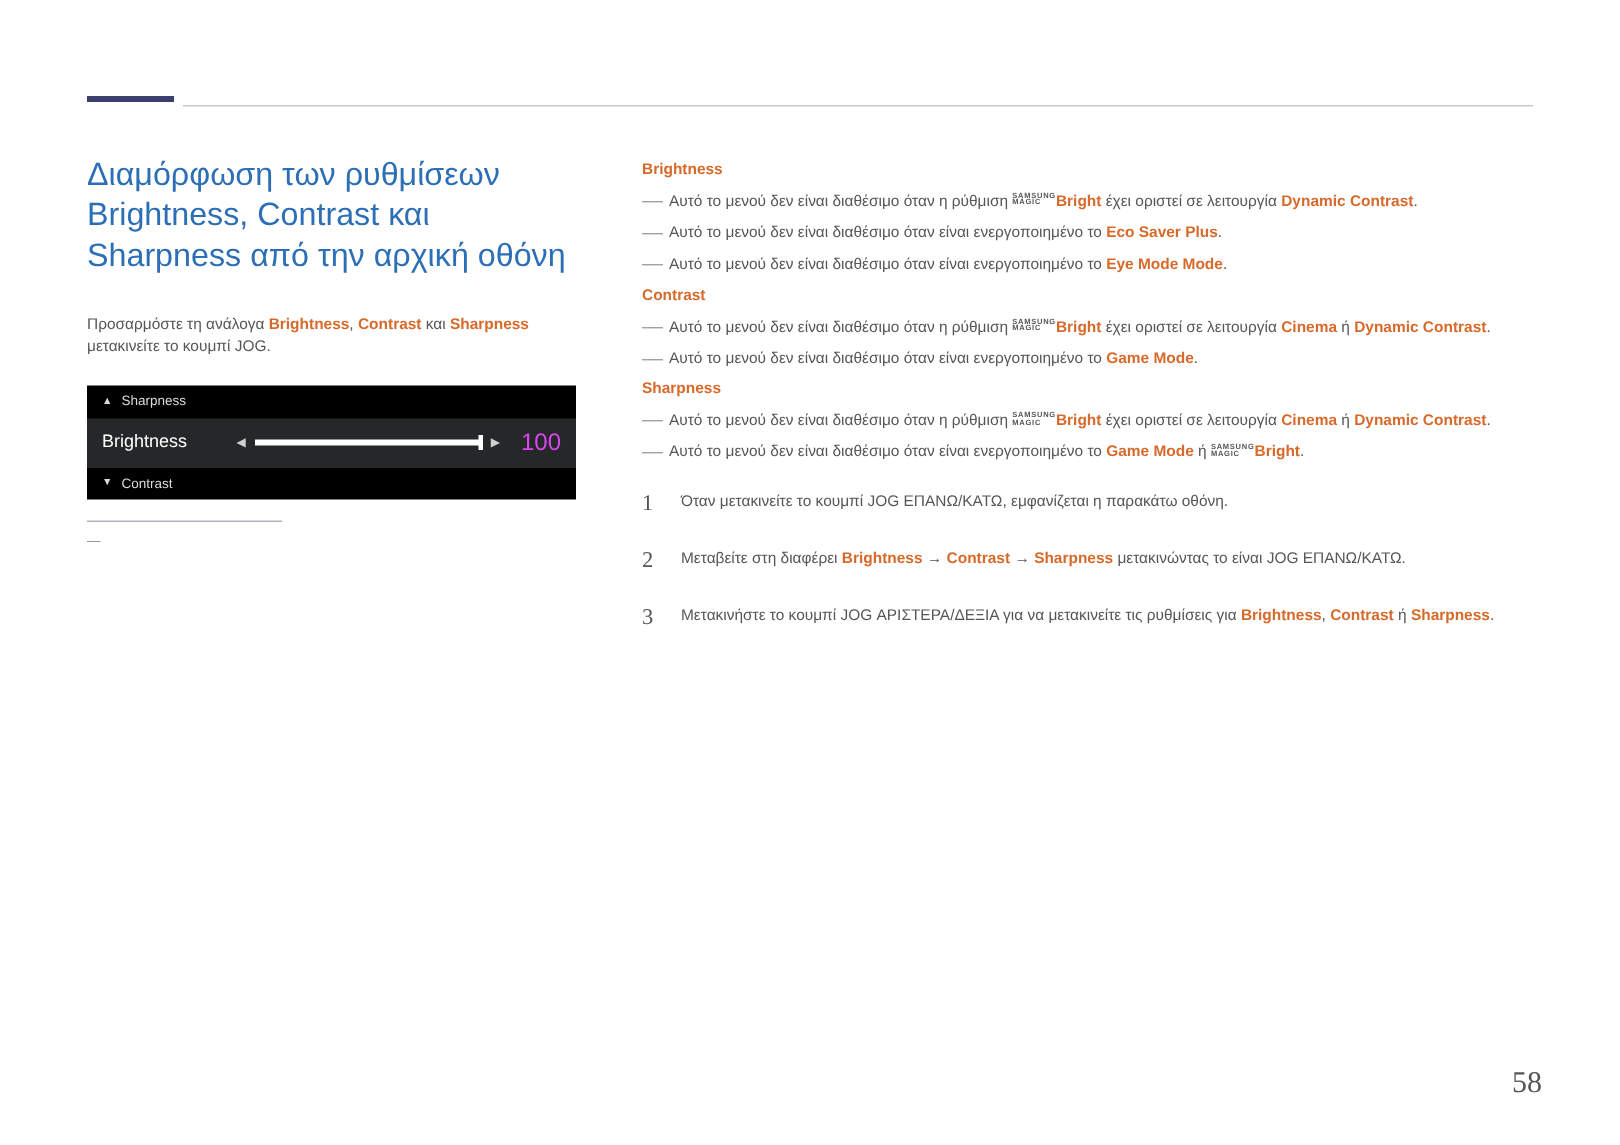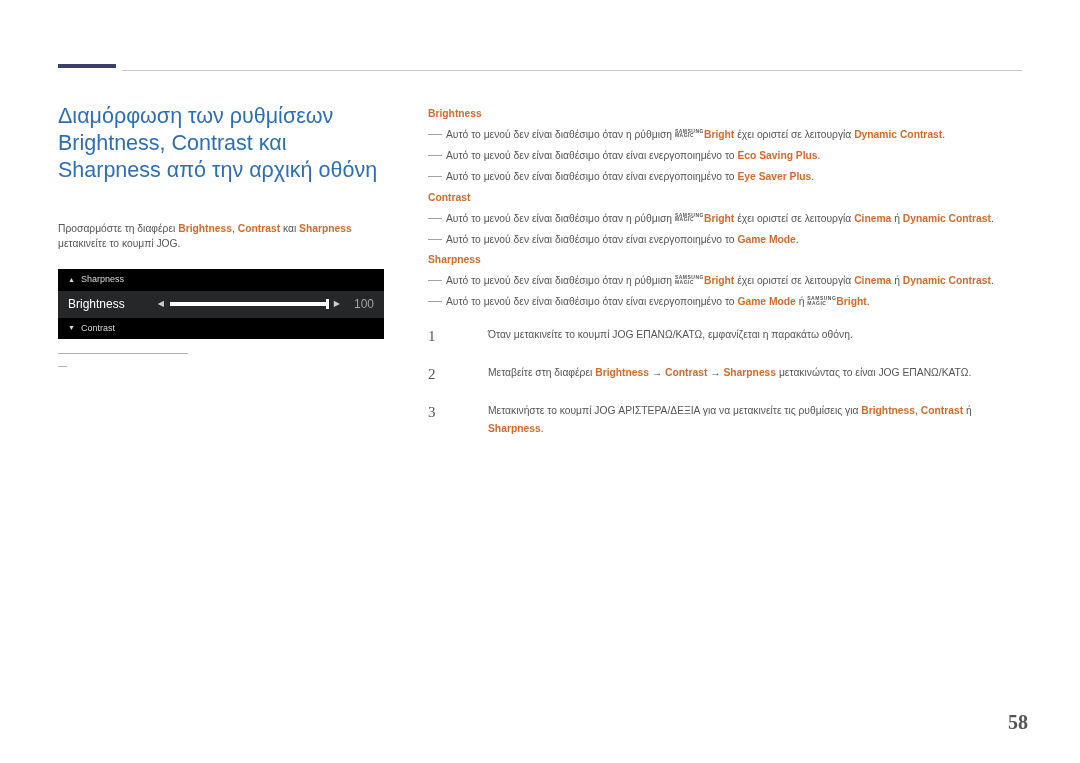--- a/index.html
+++ b/index.html
@@ -33,21 +33,21 @@
     gap: 40px;
     margin-top: 32px;
   }
   .left { width: 330px; flex-shrink: 0; }
   .right { flex: 1; }
   .title {
     font-size: 21.5px;
     line-height: 1.25;
     font-weight: 400;
     color: #2c6fb7;
-    margin-bottom: 38px;
+    margin-bottom: 26px;
   }
   .intro { margin-bottom: 18px; }
   .hl { color: #d76a2a; font-weight: bold; text-align: right; }
   .osd {
     background: #000;
     color: #d9d9d9;
     font-size: 9px;
     padding: 0;
     width: 326px;
     margin-bottom: 10px;
@@ -84,21 +84,21 @@
     position: relative;
   }
   .thumb {
     position: absolute;
     right: -1px;
     top: -3px;
     width: 3px;
     height: 10px;
     background: #fff;
   }
-  .slider-val { font-size: 12px; color: #a3a3a3; margin-left: 8px; }
+  .slider-val { font-size: 16px; color: #d946ef; margin-left: 8px; }
   .footnote-sep {
     border: none;
     border-top: 1px solid #aeb2b7;
     width: 130px;
     margin: 14px 0 6px 0;
   }
   .footnote {
     font-size: 9px;
     color: #8a8d91;
     display: flex;
@@ -128,54 +128,53 @@
     gap: 14px;
     margin-top: 16px;
   }
   .step-num {
     font-family: Georgia, 'Times New Roman', serif;
     font-size: 15px;
     color: #565656;
     width: 12px;
     flex-shrink: 0;
   }
-  .step .body { flex: 1; line-height: 1.8; margin-left: 34px; }
+  .step .body { flex: 1; line-height: 1.8; }
   .magic {
     display: inline-block;
     font-size: 5px;
     line-height: 0.9;
     vertical-align: text-top;
     font-weight: bold;
     color: inherit;
     text-align: left;
   }
   .magic span { display: block; letter-spacing: 0.5px; }
   .page-num {
     position: absolute;
     right: 52px;
     bottom: 26px;
     font-family: Georgia, 'Times New Roman', serif;
     font-size: 20px;
     color: #565656;
-    font-weight: bold;
   }
 </style>
 </head>
 <body>
 
 <div class="page">
   <div class="accent-bar"></div>
   <hr class="sep-line">
 
   <div class="cols">
     <div class="left">
       <div class="title">Διαμόρφωση των ρυθμίσεων Brightness, Contrast και Sharpness από την αρχική οθόνη</div>
 
       <p class="intro">
-        <span>Προσαρμόστε τη διαφέρει </span><span class="hl">Brightness</span><span>, </span><span class="hl">Contrast</span><span> και </span><span class="hl">Sharpness</span><span> μετακινείτε το κουμπί JOG.</span>
+        <span>Προσαρμόστε τη ανάλογα </span><span class="hl">Brightness</span><span>, </span><span class="hl">Contrast</span><span> και </span><span class="hl">Sharpness</span><span> μετακινείτε το κουμπί JOG.</span>
       </p>
 
       <div class="osd">
         <div class="osd-row">
           <span class="arrow">▲</span>
           <span>Sharpness</span>
         </div>
         <div class="osd-row mid">
           <span>Brightness</span>
           <div class="slider">
@@ -201,25 +200,25 @@
 
     <div class="right">
 
       <div class="subhead">Brightness</div>
       <div class="dash-item">
           <span class="dash">―</span>
         <div><span>Αυτό το μενού δεν είναι διαθέσιμο όταν η ρύθμιση </span><span class="magic"><span>SAMSUNG</span><span>MAGIC</span></span><span class="hl">Bright</span><span> έχει οριστεί σε λειτουργία </span><span class="hl">Dynamic Contrast</span><span>.</span></div>
         </div>
       <div class="dash-item">
           <span class="dash">―</span>
-        <div><span>Αυτό το μενού δεν είναι διαθέσιμο όταν είναι ενεργοποιημένο το </span><span class="hl">Eco Saving Plus</span><span>.</span></div>
-        </div>
-      <div class="dash-item">
-          <span class="dash">―</span>
-        <div><span>Αυτό το μενού δεν είναι διαθέσιμο όταν είναι ενεργοποιημένο το </span><span class="hl">Eye Saver Plus</span><span>.</span></div>
+        <div><span>Αυτό το μενού δεν είναι διαθέσιμο όταν είναι ενεργοποιημένο το </span><span class="hl">Eco Saver Plus</span><span>.</span></div>
+        </div>
+      <div class="dash-item">
+          <span class="dash">―</span>
+        <div><span>Αυτό το μενού δεν είναι διαθέσιμο όταν είναι ενεργοποιημένο το </span><span class="hl">Eye Mode Mode</span><span>.</span></div>
         </div>
 
       <div class="subhead">Contrast</div>
       <div class="dash-item">
           <span class="dash">―</span>
         <div><span>Αυτό το μενού δεν είναι διαθέσιμο όταν η ρύθμιση </span><span class="magic"><span>SAMSUNG</span><span>MAGIC</span></span><span class="hl">Bright</span><span> έχει οριστεί σε λειτουργία </span><span class="hl">Cinema</span><span> ή </span><span class="hl">Dynamic Contrast</span><span>.</span></div>
         </div>
       <div class="dash-item">
           <span class="dash">―</span>
         <div><span>Αυτό το μενού δεν είναι διαθέσιμο όταν είναι ενεργοποιημένο το </span><span class="hl">Game Mode</span><span>.</span></div>

